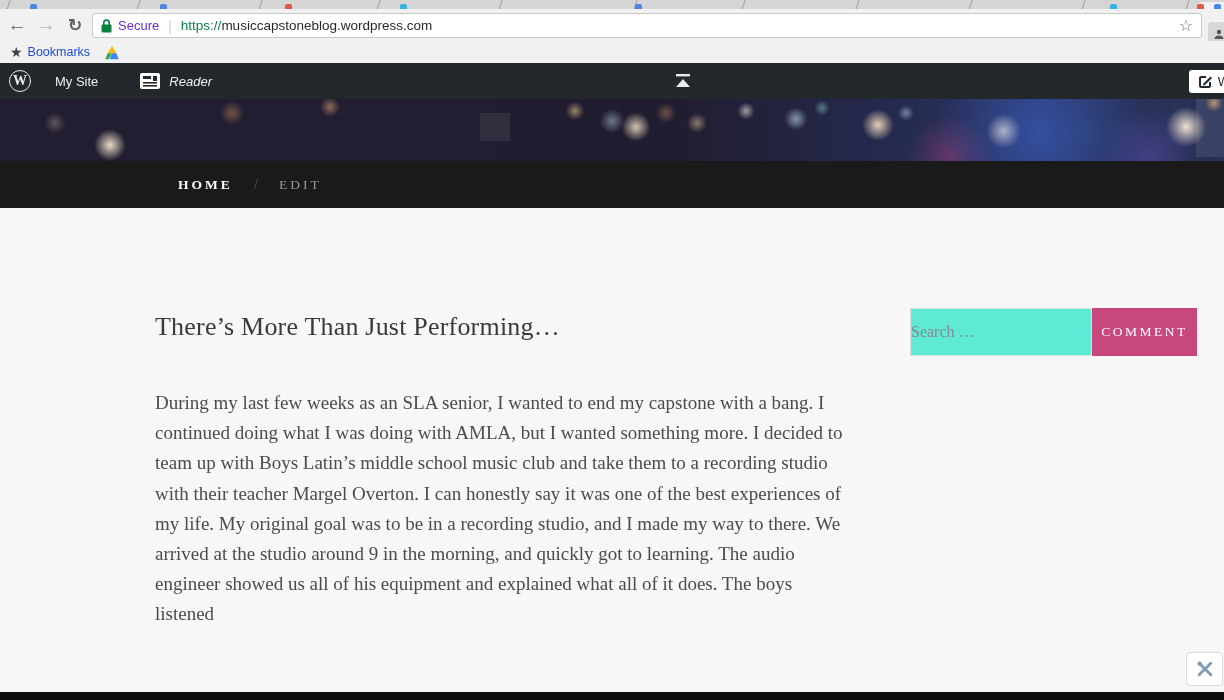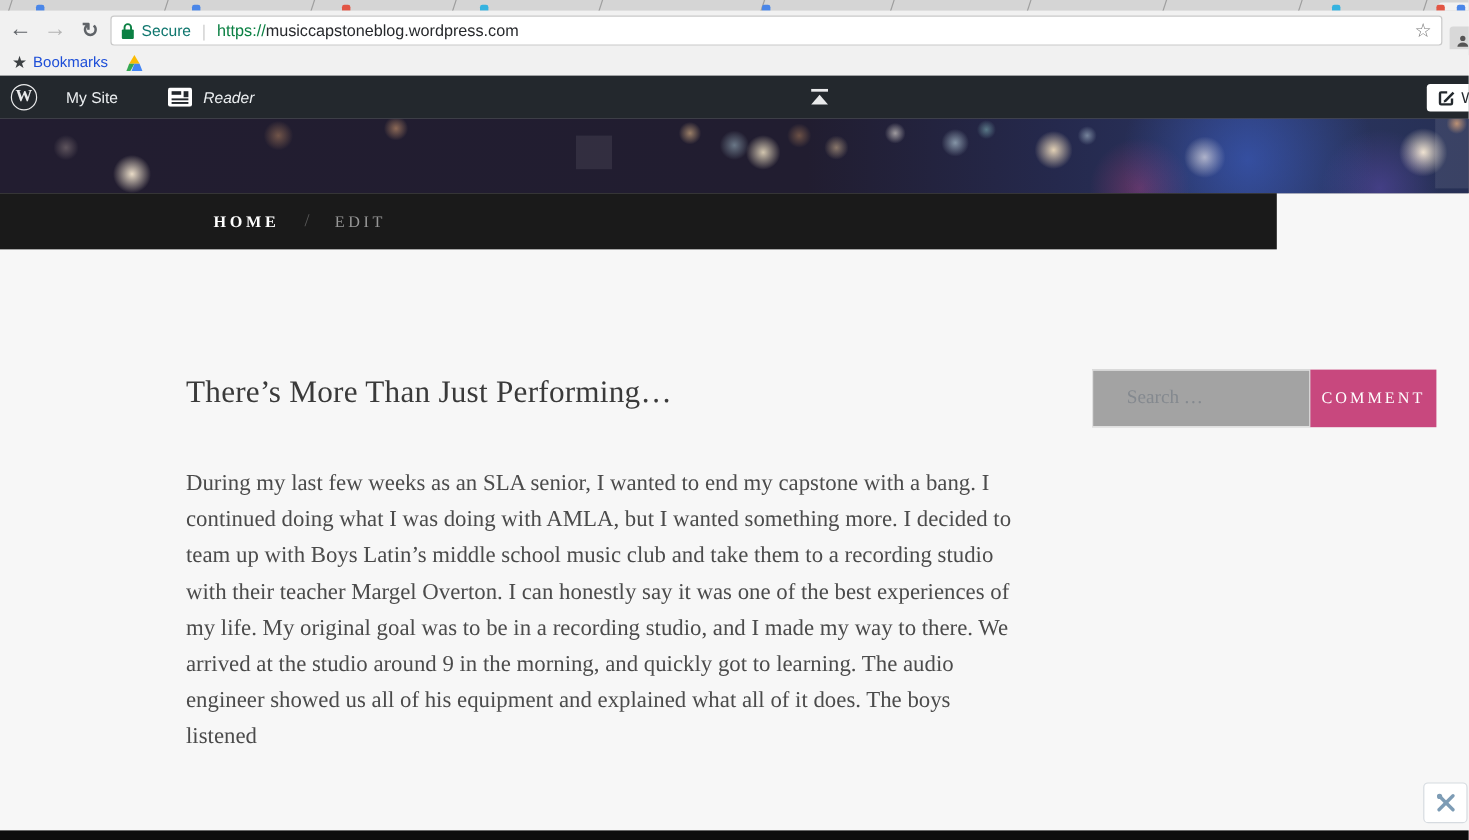--- a/index.html
+++ b/index.html
@@ -12,21 +12,21 @@
   .tab-favicon { position:absolute; top:4px; width:7px; height:5px; border-radius:2px 2px 0 0; }
   .active-tab-sliver { position:absolute; right:0; top:2px; width:26px; height:7px; background:#f1f1f1; border-radius:4px 0 0 0; }
 
   .toolbar { position:absolute; left:0; top:9px; width:1224px; height:32px; background:#f1f1f1; display:flex; align-items:center; }
   .nav-btn { width:24px; height:24px; display:flex; align-items:center; justify-content:center; font-size:19px; color:#5f6368; margin-left:5px; }
   .nav-btn.disabled { color:#b4b4b4; }
   .reload-btn { font-size:17px; font-weight:bold; }
   .omnibox { position:absolute; left:92px; top:4px; width:1110px; height:25px; background:#fff; border:1px solid #c9c9c9; border-radius:3px; display:flex; align-items:center; padding:0 8px; }
   .secure-chip { display:flex; align-items:center; gap:6px; }
   .lock-icon { width:11px; height:14px; position:relative; display:inline-block; }
-  .secure-text { color:#0f766e; font-size:13px; }
+  .secure-text { color:#6d28d9; font-size:13px; }
   .omni-divider { color:#d0d0d0; margin:0 9px; font-size:14px; }
   .url-scheme { color:#0b8043; font-size:13.5px; }
   .url-host { color:#27292c; font-size:13.5px; }
   .omni-star { margin-left:auto; color:#767676; font-size:16px; }
   .ext-chip { position:absolute; right:-6px; top:13px; width:22px; height:24px; background:#d8d8d8; border-radius:3px; display:flex; align-items:center; justify-content:center; color:#555; font-size:12px; }
 
   .bookmarks-bar { position:absolute; left:0; top:41px; width:1224px; height:22px; background:#f1f1f1; display:flex; align-items:center; }
   .bm-item { display:flex; align-items:center; gap:5px; margin-left:10px; }
   .bm-star { color:#3c4043; font-size:14px; }
   .bm-label { color:#1d4ed8; font-size:12.5px; }
@@ -64,35 +64,35 @@
       radial-gradient(circle 24px at 1004px 32px, rgba(248,232,202,0.95), rgba(248,232,202,0) 72%),
       radial-gradient(circle 28px at 1186px 28px, rgba(252,238,216,0.95), rgba(252,238,216,0) 72%),
       radial-gradient(circle 26px at 1242px 22px, rgba(64,144,172,0.65), rgba(64,144,172,0) 72%),
       radial-gradient(circle 12px at 1214px 4px, rgba(242,172,112,0.7), rgba(242,172,112,0) 72%),
       linear-gradient(90deg, #221d30 0%, #211d30 55%, #25294d 72%, #2a3560 85%, #273055 100%);
   }
   .header-artifact-1 { position:absolute; left:480px; top:14px; width:30px; height:28px; background:rgba(255,255,255,0.08); }
   .header-artifact-2 { position:absolute; left:1196px; top:0; width:28px; height:58px; background:rgba(255,255,255,0.09); }
 
   
-  .site-nav { position:absolute; left:0; top:161px; width:1064px; height:47px; background:#1a1a1a; display:flex; align-items:center; font-family:"Liberation Serif", serif; }
+  .site-nav { position:absolute; left:0; top:161px; width:1224px; height:47px; background:#1a1a1a; display:flex; align-items:center; font-family:"Liberation Serif", serif; }
   .nav-home { margin-left:178px; color:#ffffff; font-size:13.5px; letter-spacing:3px; font-weight:bold; }
   .nav-slash { margin:0 21px; color:#5a5a5a; font-size:15px; }
   .nav-about { color:#979797; font-size:13.5px; letter-spacing:3px; }
 
   
   .page { position:absolute; left:0; top:208px; width:1224px; height:484px; background:#f7f7f7; }
   .article { position:absolute; left:155px; top:92px; width:692px; font-family:"Liberation Serif", serif; }
   .post-title { font-size:26px; line-height:54px; font-weight:500; color:#3a3a3a; max-width:560px; letter-spacing:0.2px; }
   .post-meta { margin-top:22px; font-size:12.5px; letter-spacing:1.5px; color:#8b8b8b; }
   .meta-slash { margin:0 8px; color:#a9a9a9; }
   .post-body { margin-top:34px; font-size:19px; line-height:30.2px; color:#4b4b4b; }
 
   .search-widget { position:absolute; left:910px; top:100px; width:287px; height:48px; display:flex; }
-  .search-input { width:182px; height:48px; border:1px solid #e0e0e0; background:#a3a3a3; padding:0 28px; font-family:"Liberation Serif", serif; font-size:16px; color:#444; outline:none; }
+  .search-input { width:182px; height:48px; border:1px solid #e0e0e0; background:#5eead4; padding:0 0; font-family:"Liberation Serif", serif; font-size:16px; color:#444; outline:none; }
   .search-input::placeholder { color:#84898f; }
   .search-btn { width:105px; height:48px; border:none; background:#c8487e; color:#fff; font-family:"Liberation Serif", serif; font-size:13.5px; letter-spacing:2.5px; }
 
   .bottom-bar { position:absolute; left:0; top:692px; width:1224px; height:8px; background:#0d0d0d; }
   .tools-widget { position:absolute; left:1186px; top:652px; width:37px; height:34px; background:#fff; border:1px solid #d6dbe0; border-radius:4px; display:flex; align-items:center; justify-content:center; }
 </style>
 </head>
 <body>
 
 <div class="tabstrip" id="tabstrip">

